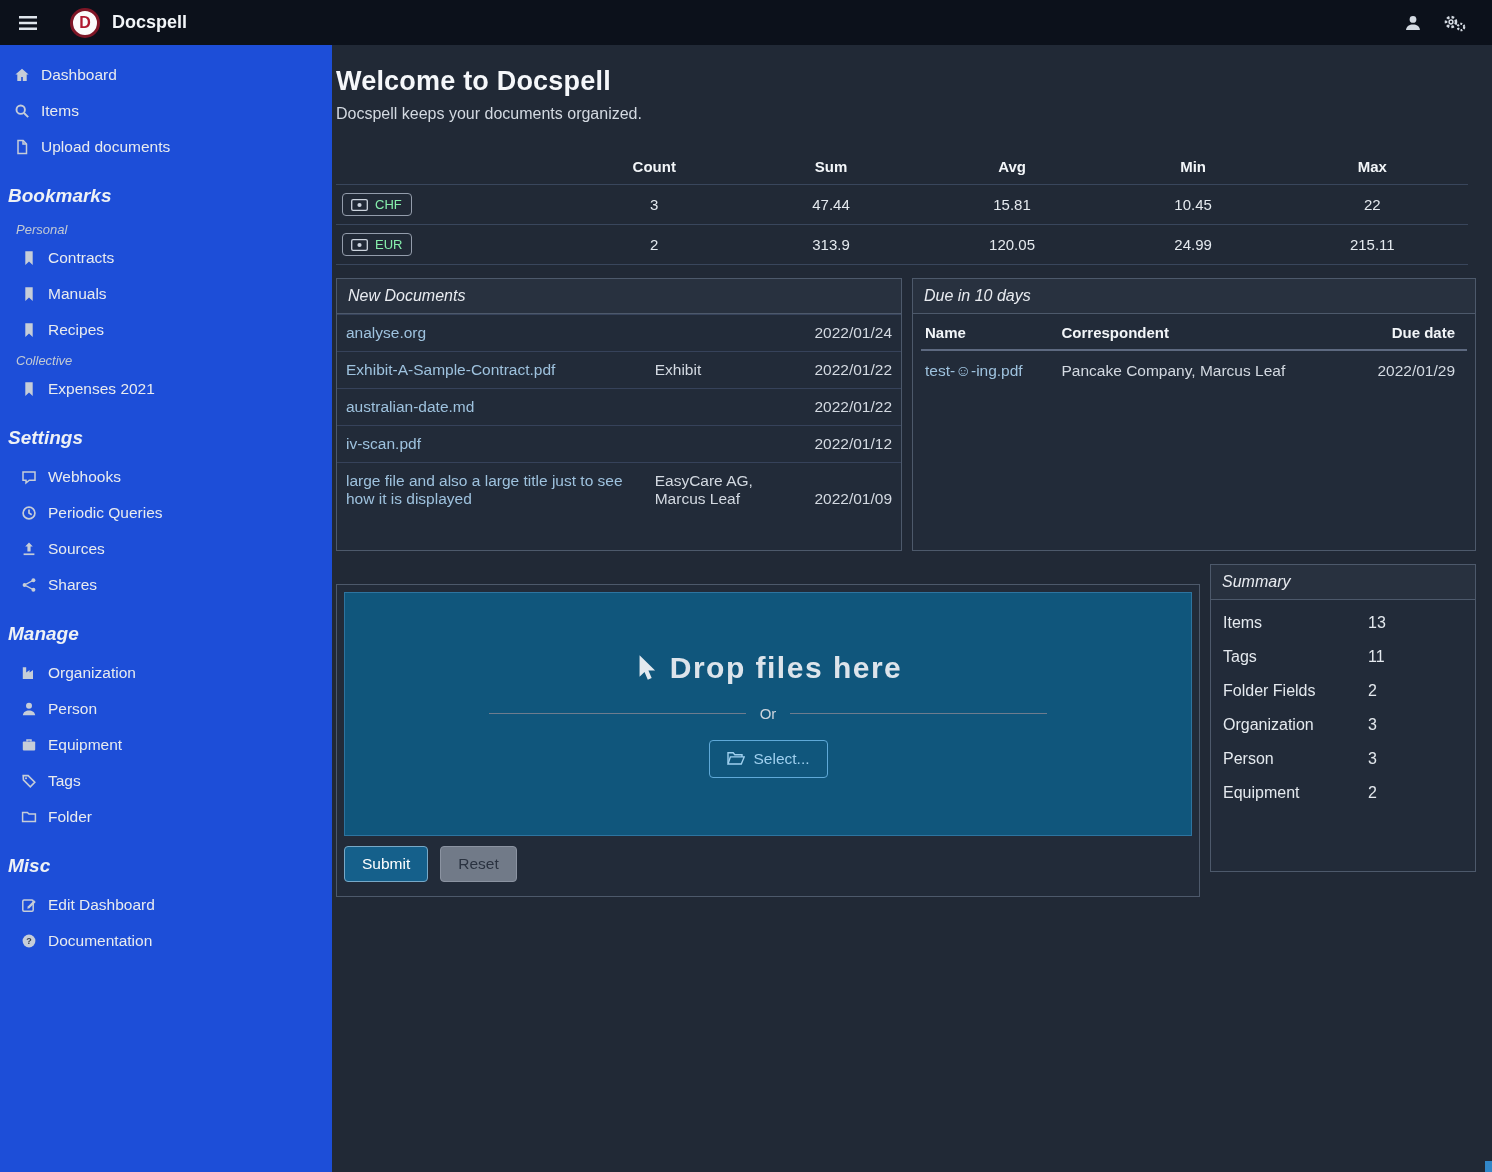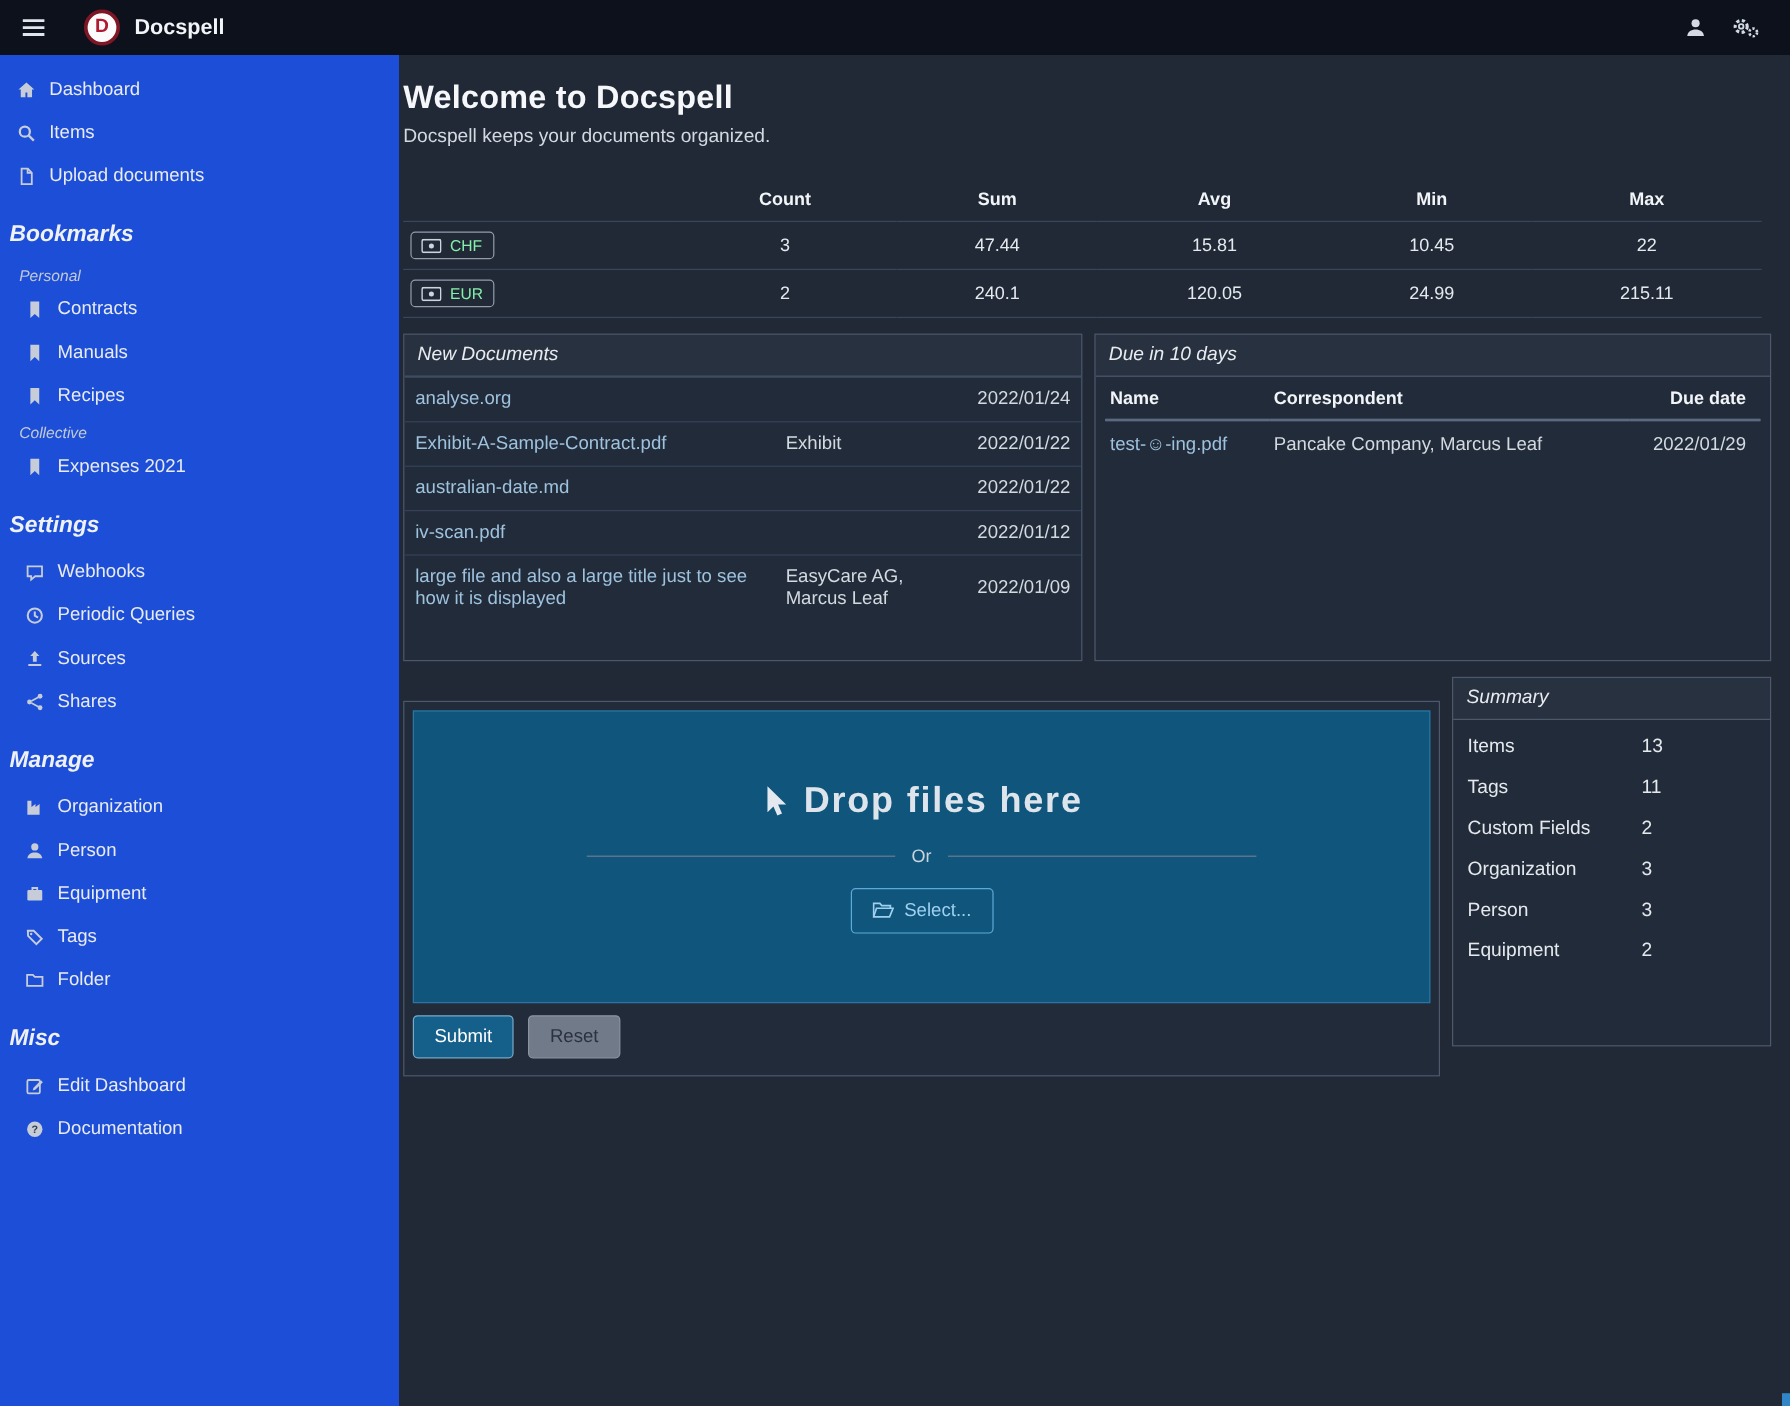--- a/index.html
+++ b/index.html
@@ -67,21 +67,21 @@
   .row2 { display: grid; grid-template-columns: 566px 564px; gap: 10px; margin-top: 13px; }
   .row3 { display: grid; grid-template-columns: 864px 266px; gap: 10px; margin-top: 13px; }
   .panel { border: 1px solid #4d596b; background: #222b39; }
   .panel-h {
     font-style: italic; font-size: 16px; color: #e8ebf0;
     padding: 8px 11px; border-bottom: 1px solid #4d596b;
     background: rgba(255,255,255,.03);
   }
   .docs-panel, .due-panel { height: 273px; overflow: hidden; }
 
-  .doc-row { display: flex; gap: 8px; padding: 9px 9px; font-size: 15.5px; border-top: 1px solid #36425a; align-items: center; }
+  .doc-row { display: flex; gap: 8px; padding: 9px 9px; font-size: 15.5px; border-top: 1px solid #36425a; align-items: flex-end; }
   .doc-row:first-of-type { border-top: none; }
   .doc-name { flex: 1 1 52%; color: #9ec2de; cursor: pointer; }
   .doc-mid { flex: 0 0 26%; color: #d3d9e1; }
   .doc-date { flex: 0 0 16%; text-align: right; color: #d3d9e1; }
 
   .due-wrap { padding: 0 8px; }
   .due-table { width: 100%; border-collapse: collapse; font-size: 15.5px; }
   .due-table th { text-align: left; color: #f2f5f8; font-size: 15px; padding: 10px 4px 8px; border-bottom: 2px solid #5d6980; }
   .due-table td { padding: 11px 4px; color: #d3d9e1; vertical-align: top; }
   .due-table th:last-child, .due-table td:last-child { text-align: right; padding-right: 12px; }
@@ -316,21 +316,21 @@
         <td>
           <span class="badge">
             <svg width="17" height="12" viewBox="0 0 17 12">
                 <rect x=".7" y=".7" width="15.6" height="10.6" rx="1.4" fill="none" stroke="currentColor" stroke-width="1.3"></rect>
                 <circle cx="8.5" cy="6" r="2.1" fill="currentColor"></circle>
               </svg>
             <span>EUR</span>
           </span>
         </td>
         <td>2</td>
-        <td>240.1</td>
+        <td>313.9</td>
         <td>120.05</td>
         <td>24.99</td>
         <td>215.11</td>
       </tr>
     </tbody>
   </table>
 
   <div class="row2">
     <section class="panel docs-panel">
       <div class="panel-h">New Documents</div>
@@ -417,21 +417,21 @@
       <div class="sum-body">
         <div class="sum-row">
           <span class="sum-label">Items</span>
           <span class="sum-value">13</span>
         </div>
         <div class="sum-row">
           <span class="sum-label">Tags</span>
           <span class="sum-value">11</span>
         </div>
         <div class="sum-row">
-          <span class="sum-label">Custom Fields</span>
+          <span class="sum-label">Folder Fields</span>
           <span class="sum-value">2</span>
         </div>
         <div class="sum-row">
           <span class="sum-label">Organization</span>
           <span class="sum-value">3</span>
         </div>
         <div class="sum-row">
           <span class="sum-label">Person</span>
           <span class="sum-value">3</span>
         </div>

